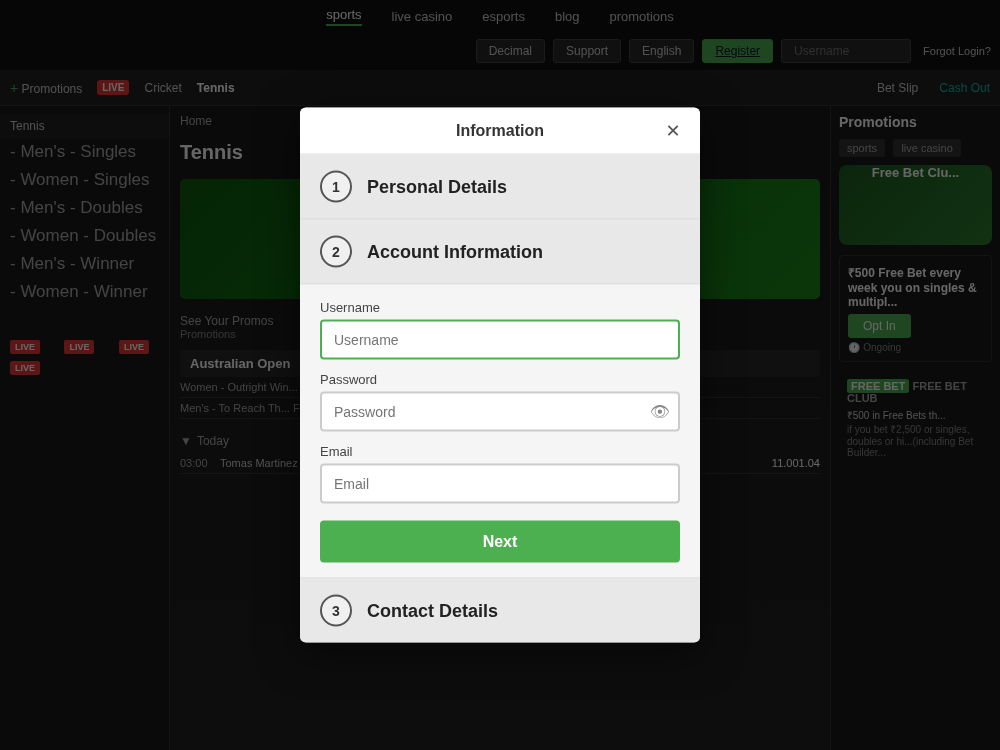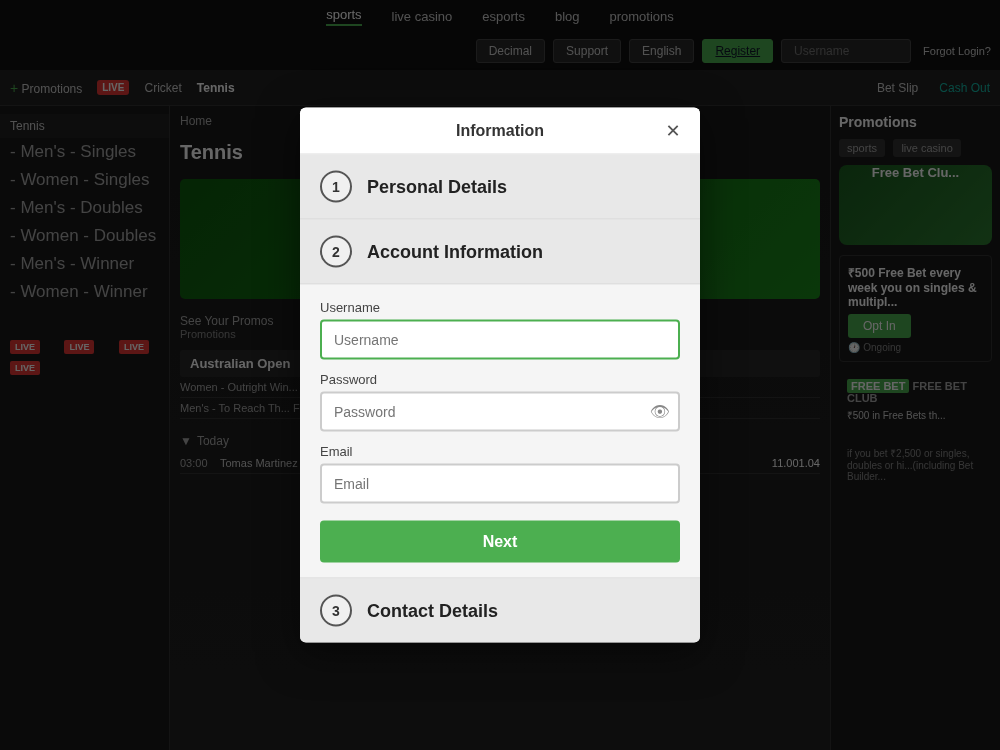--- a/index.html
+++ b/index.html
@@ -590,21 +590,21 @@
         <span>🕐</span>
         <span>Ongoing</span>
       </div>
     </div>
     <div style="margin-top:10px; background:#1b1b1b; padding:8px; border-radius:4px;">
       <div style="color:#fff; font-weight:bold; font-size:11px; margin-bottom:4px;">
         <span style="background:#4caf50; padding:1px 4px; border-radius:2px;">FREE BET</span>
         <span style="color:#aaa;">FREE BET CLUB</span>
       </div>
       <div style="color:#ccc; font-size:10px;">₹500 in Free Bets th...</div>
-      <div style="color:#888; font-size:10px;margin-top:24px;">if you bet ₹2,500 or singles, doubles or hi...(including Bet Builder...</div>
+      <div style="color:#888; font-size:10px;">if you bet ₹2,500 or singles, doubles or hi...(including Bet Builder...</div>
     </div>
   </div>
 
 </div>
 
 <div class="modal-backdrop"></div>
 
 <div class="modal">
 
   <div class="modal-header">

